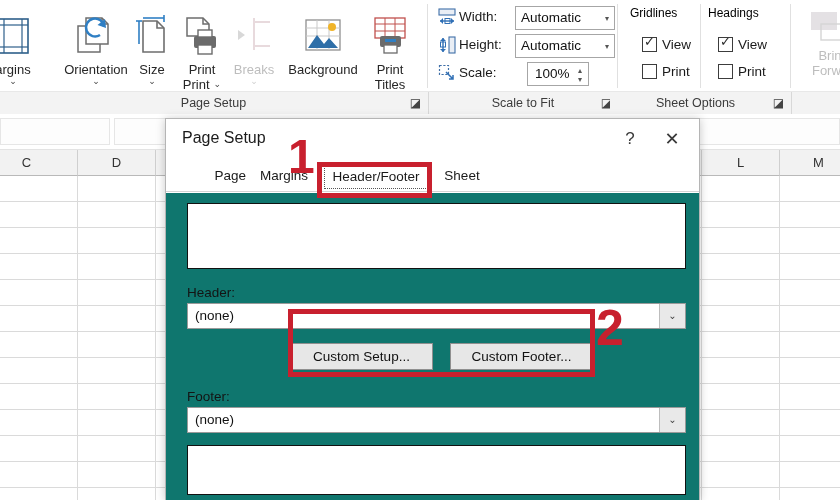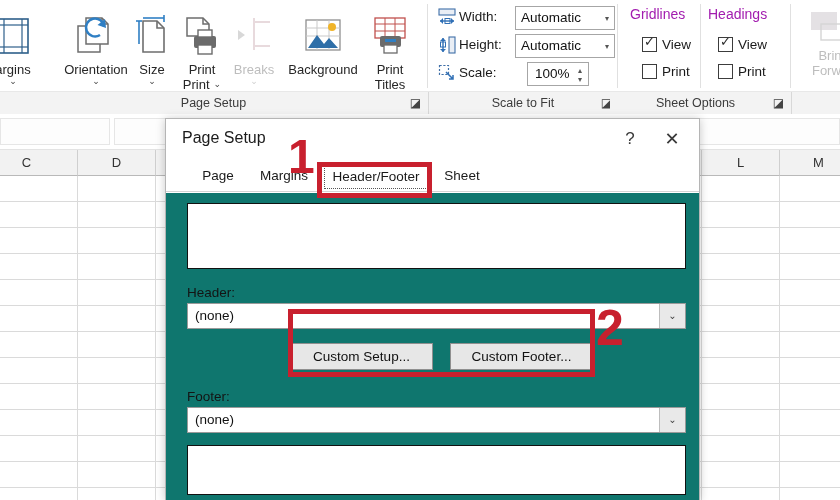--- a/index.html
+++ b/index.html
@@ -45,21 +45,21 @@
   }
   .combo .arw { position:absolute; right:5px; top:0; font-size:8px; color:#555; line-height:24px; }
   .spinbox {
     position:absolute; border:1px solid #a6a6a6; background:#fff; height:24px;
     font-size:13.5px; line-height:22px; color:#111; padding-left:7px;
   }
   .spin-ctrl { position:absolute; right:3px; top:1px; width:10px; height:22px;
                display:flex; flex-direction:column; justify-content:center; align-items:center; }
   .spin-ctrl i { font-style:normal; font-size:8px; line-height:9px; color:#555; }
 
-  .so-head { position:absolute; font-size:14px; color:#a21caf; white-space:nowrap; }
+  .so-head { position:absolute; font-size:12px; color:#000000; white-space:nowrap; }
   .cb-row { position:absolute; height:22px; }
   .cbx { position:absolute; left:0; top:3px; width:15px; height:15px;
          border:1.3px solid #3c3c3c; background:#fff; }
   .cbx.on::after { content:"✓"; position:absolute; left:1px; top:-4px; font-size:13px; color:#2b2b2b; }
   .cb-lab { position:absolute; left:20px; top:0; font-size:13.5px; line-height:22px; color:#1a1a1a; white-space:nowrap; }
 
   
   #fbar {
     position:absolute; left:0; top:114px; width:840px; height:36px;
     background:#ffffff; border-bottom:1px solid #e3e3e3;
@@ -512,21 +512,21 @@
 
 <div id="dialog">
 
   <div id="dlg-title">
     <div class="ttl">Page Setup</div>
     <div class="tbtn" id="help-btn">?</div>
     <div class="tbtn" id="close-btn">✕</div>
   </div>
 
   <div id="tabstrip">
-    <div class="tabitem" style="left:24px; width:56px;">Page</div>
+    <div class="tabitem" style="left:24px; width:56px;text-align:right;">Page</div>
     <div class="tabitem" style="left:80px; width:76px;">Margins</div>
     <div class="tabitem sel" style="left:158px; width:104px;">Header/Footer</div>
     <div class="tabitem" style="left:268px; width:56px;">Sheet</div>
   </div>
   <div id="tab-underline"></div>
 
   <div id="dlg-body">
 
     <div class="prev-box" style="left:21px; top:10px; width:499px; height:66px;"></div>
 

